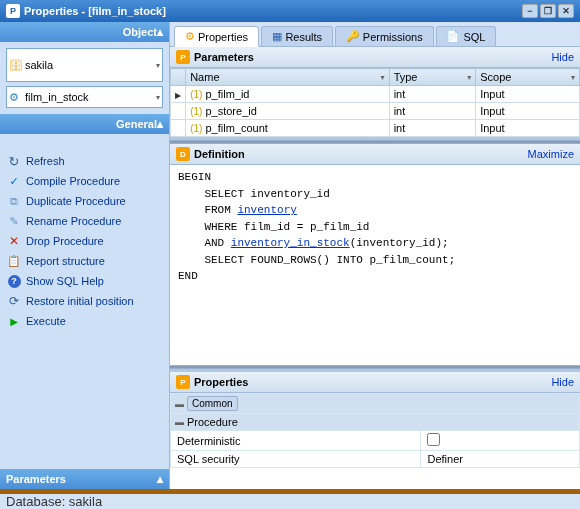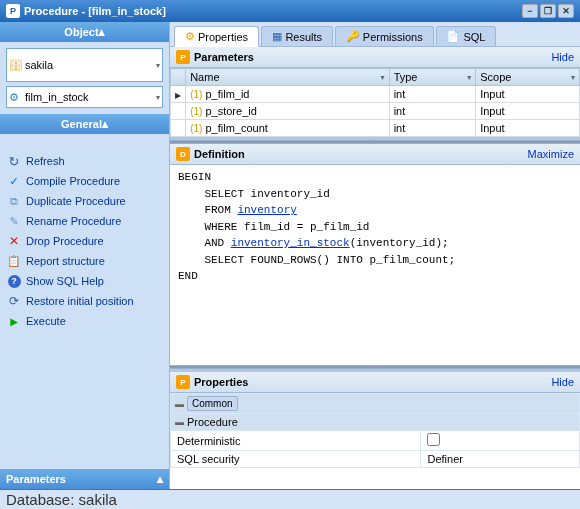--- a/index.html
+++ b/index.html
@@ -39,24 +39,24 @@
       border-right: 1px solid #a0b8d8;
       display: flex;
       flex-direction: column;
       flex-shrink: 0;
     }
 
     
     .section-header {
       background: linear-gradient(to bottom, #6aaee8, #4a8fd8);
       color: white;
-      padding: 3px 19px;
+      padding: 3px 6px;
       display: flex;
       align-items: center;
-      justify-content: center;
+      justify-content: flex-end;
       font-weight: bold;
       font-size: 11px;
       cursor: pointer;
     }
     .section-chevron { font-size: 12px; }
 
     
     .object-section { padding: 6px; }
     .db-select-wrapper { position: relative; margin-bottom: 4px; }
     .db-select-wrapper select { width: 100%; height: 34px; font-size: 11px; border: 1px solid #7aaad0; appearance: none; padding-left: 18px; background: white; }
@@ -202,25 +202,25 @@
       border: 1px solid #9ab0cc;
       padding: 1px 4px;
       font-size: 10px;
       border-radius: 2px;
     }
 
     
     .status-bar {
       height: 20px;
       background: #d4e3f5;
-      border-top: 1px solid #a16207;
+      border-top: 5px solid #a16207;
       display: flex;
       align-items: center;
       padding: 0 6px;
-      font-size: 15px;
+      font-size: 13px;
       color: #333;
     }
 
     
     .h-divider {
       height: 4px;
       background: linear-gradient(to bottom, #a0b8d8, #8090a8, #a0b8d8);
       cursor: ns-resize;
     }
 
@@ -248,21 +248,21 @@
 
     .checkbox-cell input[type=checkbox] { width: 13px; height: 13px; }
   </style>
 </head>
 <body>
 
 <div class="title-bar">
   <div class="title-bar-icon">
     <span>P</span>
   </div>
-  <span class="title-bar-title">Procedure - [film_in_stock]</span>
+  <span class="title-bar-title">Properties - [film_in_stock]</span>
   <div class="title-bar-buttons">
     <div class="title-btn">−</div>
     <div class="title-btn">❐</div>
     <div class="title-btn">✕</div>
   </div>
 </div>
 
 <div class="main-container">
 
   <div class="left-panel">

